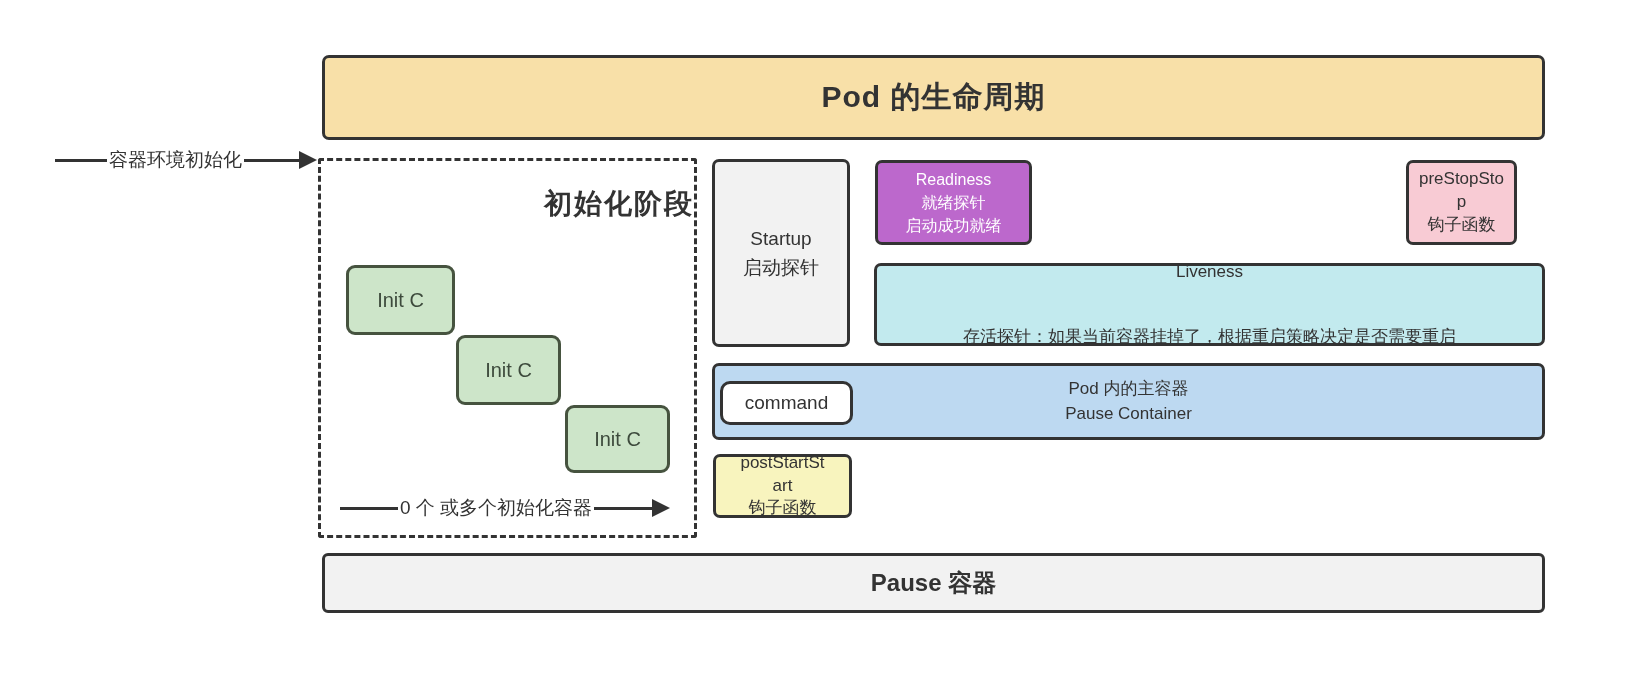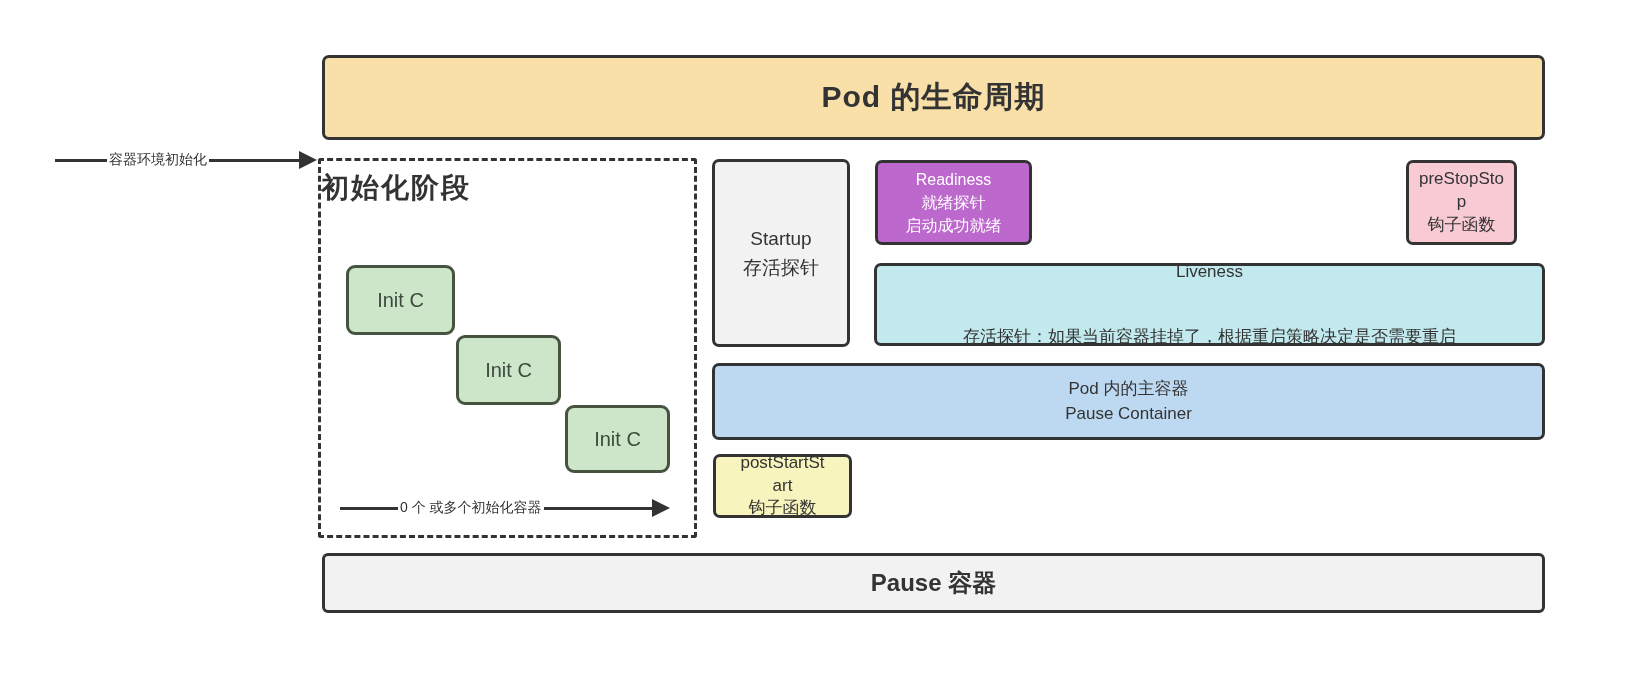--- a/index.html
+++ b/index.html
@@ -11,30 +11,30 @@
     position:absolute;box-sizing:border-box;border:3px solid #333;border-radius:7px;
     display:flex;flex-direction:column;align-items:center;justify-content:center;
     text-align:center;line-height:1.42;
   }
   
   .title-bar{left:322px;top:55px;width:1223px;height:85px;background:#F8E0A8;
     font-size:30px;font-weight:bold;letter-spacing:1px;}
   
   .harrow{position:absolute;display:flex;align-items:center;height:28px;}
   .harrow .hline{height:3px;background:#333;}
-  .harrow .hlabel{font-size:14px;padding:0 2px;white-space:nowrap;}
+  .harrow .hlabel{font-size:19px;padding:0 2px;white-space:nowrap;}
   .harrow .tri{width:0;height:0;border-top:9px solid transparent;border-bottom:9px solid transparent;
     border-left:18px solid #333;}
   .env-arrow{left:55px;top:146px;width:262px;}
   .env-arrow .hline.first{flex:0 0 52px;}
   .env-arrow .hline.grow{flex:1;}
   
   .init-phase{position:absolute;left:318px;top:158px;width:379px;height:380px;
     box-sizing:border-box;border:3px dashed #333;border-radius:3px;}
-  .init-title{margin-top:8px;text-align:left;font-size:28px;font-weight:bold;letter-spacing:2px;}
+  .init-title{margin-top:24px;text-align:right;font-size:28px;font-weight:bold;letter-spacing:2px;}
   .init-box{background:#CDE5C9;border:3px solid #46533f;border-radius:9px;font-size:20px;color:#3d4a3c;}
   .init-box.b1{left:25px;top:104px;width:109px;height:70px;}
   .init-box.b2{left:135px;top:174px;width:105px;height:70px;}
   .init-box.b3{left:244px;top:244px;width:105px;height:68px;}
   .bottom-arrow{left:19px;top:333px;width:330px;justify-content:flex-end;}
   .bottom-arrow .hline.first{flex:0 0 58px;}
   .bottom-arrow .hline.grow{flex:1;}
   
   .startup-box{left:712px;top:159px;width:138px;height:188px;background:#F2F2F2;font-size:19px;line-height:1.55;text-align:right;}
   .readiness-box{left:875px;top:160px;width:157px;height:85px;background:#BC68CC;
@@ -71,21 +71,21 @@
     <div class="harrow bottom-arrow">
       <span class="hline first"></span>
       <span class="hlabel">0 个 或多个初始化容器</span>
       <span class="hline grow"></span>
       <span class="tri"></span>
     </div>
   </div>
 
   <div class="box startup-box">
     <div>Startup</div>
-    <div>存活探针</div>
+    <div>启动探针</div>
   </div>
 
   <div class="box readiness-box">
     <div>Readiness</div>
     <div>就绪探针</div>
     <div>启动成功就绪</div>
   </div>
 
   <div class="box prestop-box">
     <div>preStopSto</div>
@@ -94,20 +94,21 @@
   </div>
 
   <div class="box liveness-box">
     <div>Liveness</div>
     <div>存活探针：如果当前容器挂掉了，根据重启策略决定是否需要重启</div>
   </div>
 
   <div class="box main-box">
     <div>Pod 内的主容器</div>
     <div>Pause Container</div>
+    <div class="box command-box">command</div>
   </div>
 
   <div class="box poststart-box">
     <div>postStartSt</div>
     <div>art</div>
     <div>钩子函数</div>
   </div>
 
   <div class="box pause-bar">Pause 容器</div>
 

